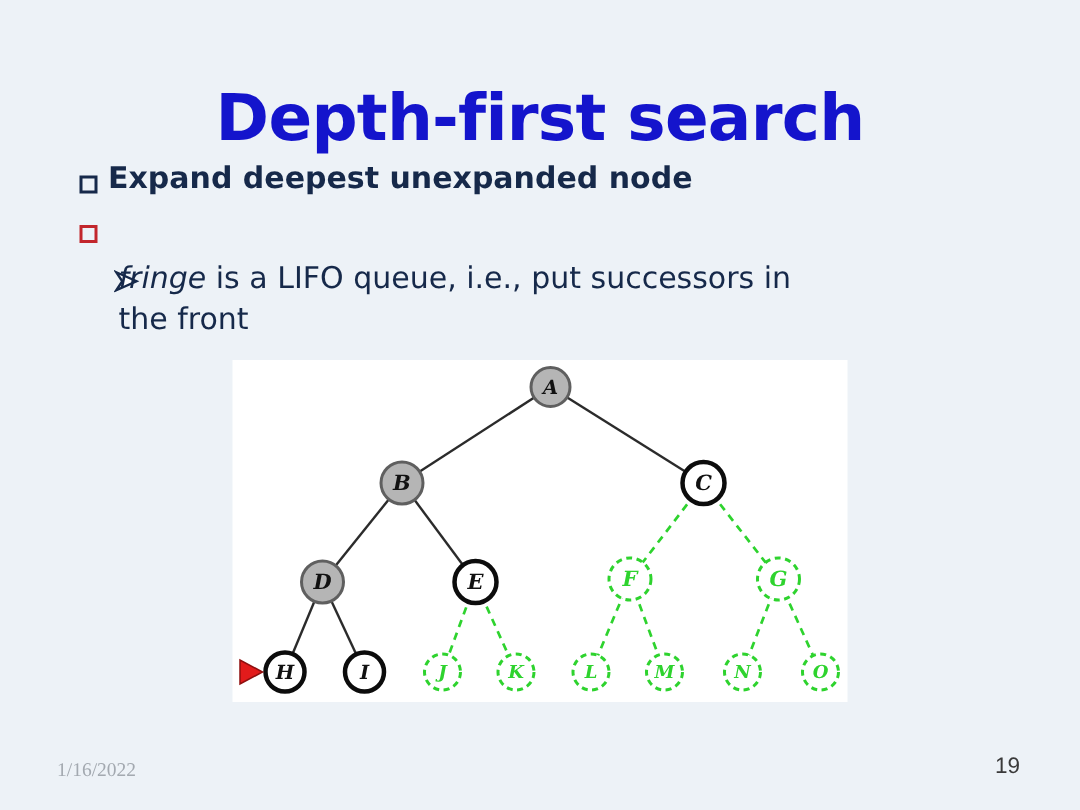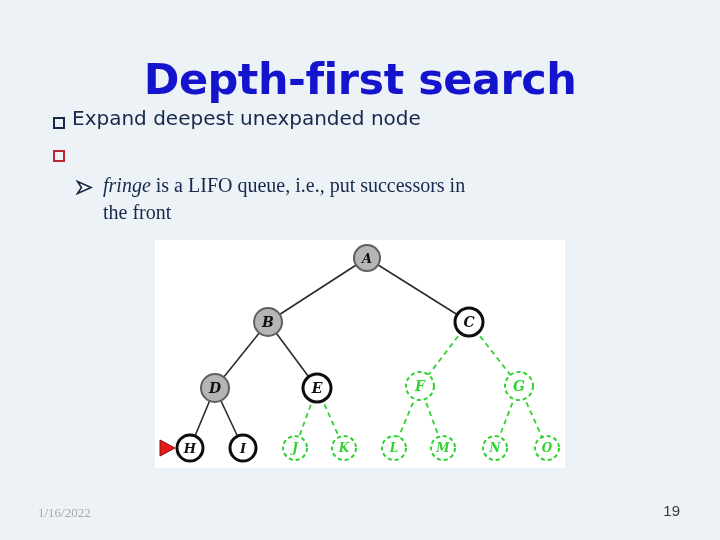--- a/index.html
+++ b/index.html
@@ -31,36 +31,36 @@
     border:2px solid var(--text_navy);
     background:transparent;
   }
   .bullet-square.red{border-color:var(--accent_red);}
   .bullet-text{
     position:absolute;
     font-size:20px;
     line-height:24px;
     color:var(--text_navy);
     white-space:nowrap;
+    font-weight:bold;
   }
   .bullet-text.red{color:var(--accent_red);}
   .sub-arrow{
     position:absolute;
     left:76px;top:180px;
     width:17px;height:15px;
   }
   .sub-text{
     position:absolute;
-    left:103px;top:172px;
+    left:79px;top:172px;
     width:560px;
     font-size:20px;
     line-height:27px;
     color:var(--text_navy);
     white-space:pre-line;
-    font-family:Liberation Serif, serif;
   }
   .sub-text .it{font-style:italic;}
   .figure{
     position:absolute;
     left:155px;top:240px;
     width:410px;height:228px;
     background:#ffffff;
   }
   .figure svg{display:block;width:410px;height:228px;overflow:visible;}
   .footer-date{

